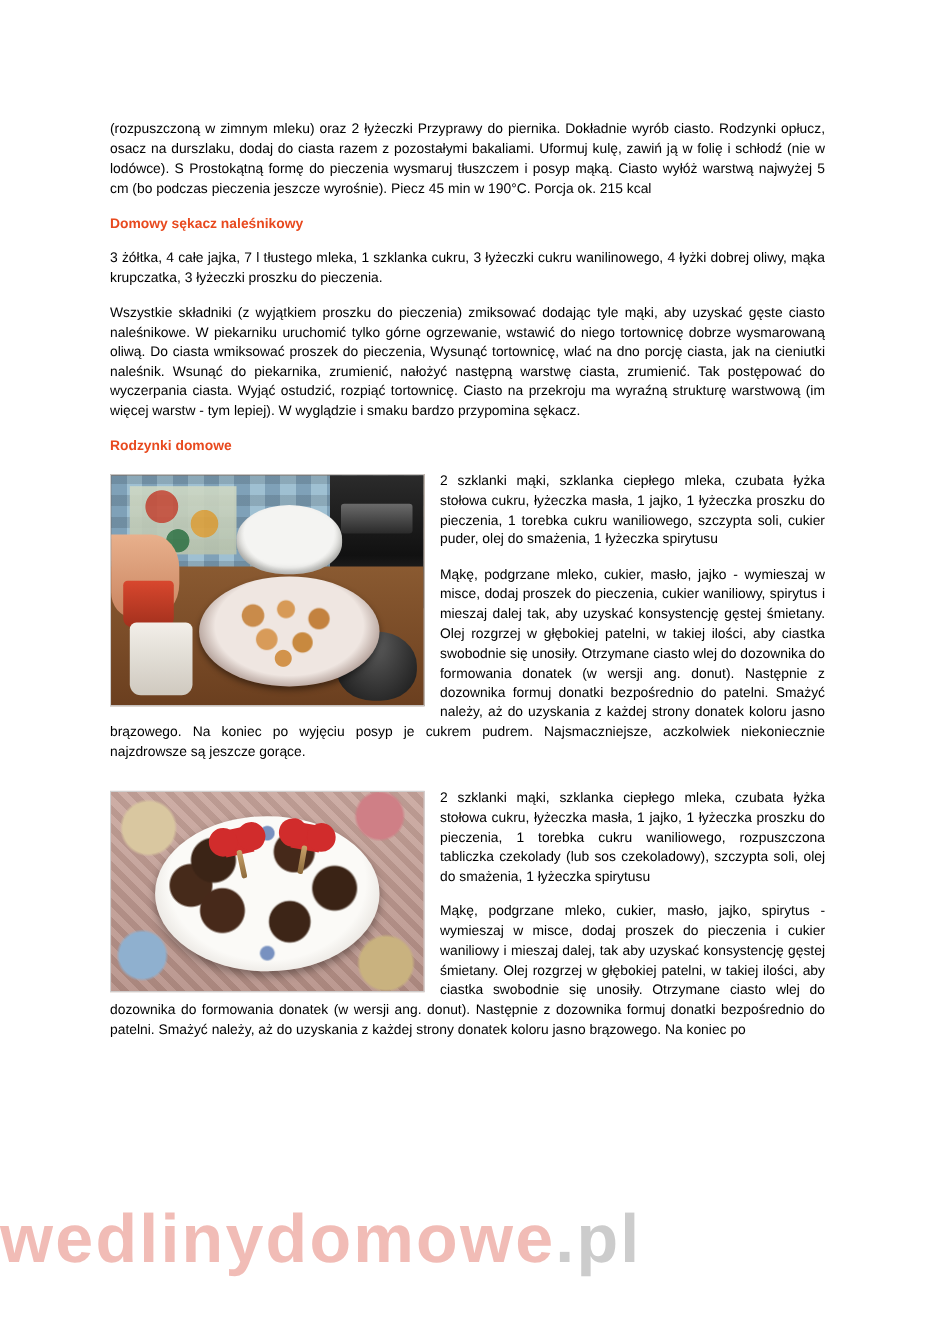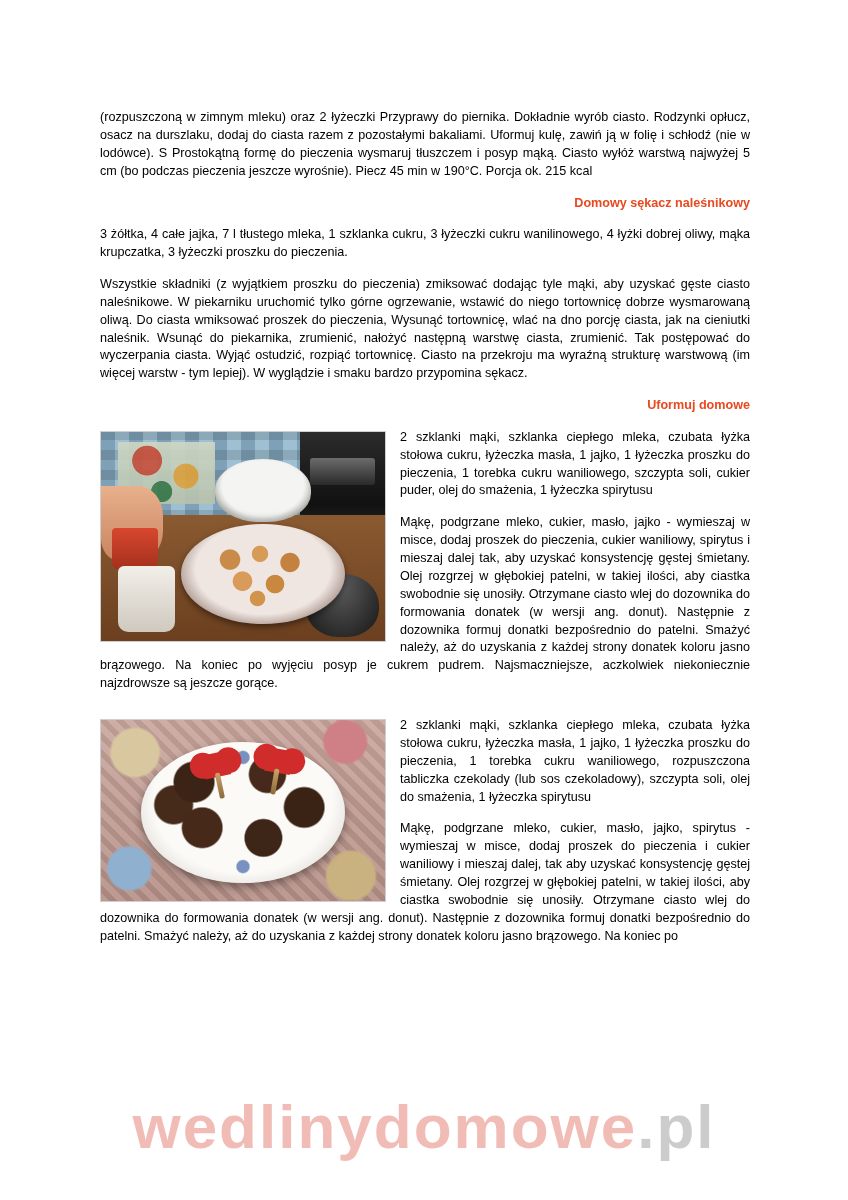--- a/index.html
+++ b/index.html
@@ -30,21 +30,21 @@
     color: #000000;
     text-align: justify;
     hyphens: none;
   }
   h3.section-title {
     margin: 12px 0 14px 0;
     font-size: 12.6px;
     line-height: 1.4;
     color: #e8491e;
     font-weight: bold;
-    text-align: right;
+    text-align: left;
   }
   .recipe-block { margin-bottom: 10px; }
   .float-wrap { }
   .photo {
     width: 286px;
     height: 211px;
     float: left;
     margin: 2px 14px 6px 0;
     border: 1px solid #cfcfcf;
     position: relative;
@@ -192,21 +192,21 @@
     position: absolute; left: 10px; top: 20px; width: 5px; height: 26px;
     background: linear-gradient(#c9a36a, #8d6a3c);
     border-radius: 2px;
   }
 
   
   .watermark {
     position: absolute;
     left: 0; right: 0;
     bottom: 38px;
-    text-align: center;
+    text-align: left;
     font-family: "Liberation Sans", sans-serif;
     font-weight: bold;
     font-size: 62px;
     letter-spacing: 2px;
     color: rgba(214, 60, 40, 0.34);
     text-shadow: 1px 1px 0 rgba(255,255,255,.5);
     user-select: none;
     white-space: nowrap;
   }
   .watermark .dotcom { color: rgba(120,120,120,0.38); }
@@ -219,21 +219,21 @@
 
     <p>(rozpuszczoną w zimnym mleku) oraz 2 łyżeczki Przyprawy do piernika. Dokładnie wyrób ciasto. Rodzynki opłucz, osacz na durszlaku, dodaj do ciasta razem z pozostałymi bakaliami. Uformuj kulę, zawiń ją w folię i schłodź (nie w lodówce). S Prostokątną formę do pieczenia wysmaruj tłuszczem i posyp mąką. Ciasto wyłóż warstwą najwyżej 5 cm (bo podczas pieczenia jeszcze wyrośnie). Piecz 45 min w 190°C. Porcja ok. 215 kcal</p>
 
     <div class="recipe-block">
       <h3 class="section-title">Domowy sękacz naleśnikowy</h3>
       <p>3 żółtka, 4 całe jajka, 7 l tłustego mleka, 1 szklanka cukru, 3 łyżeczki cukru wanilinowego, 4 łyżki dobrej oliwy, mąka krupczatka, 3 łyżeczki proszku do pieczenia.</p>
       <p>Wszystkie składniki (z wyjątkiem proszku do pieczenia) zmiksować dodając tyle mąki, aby uzyskać gęste ciasto naleśnikowe. W piekarniku uruchomić tylko górne ogrzewanie, wstawić do niego tortownicę dobrze wysmarowaną oliwą. Do ciasta wmiksować proszek do pieczenia, Wysunąć tortownicę, wlać na dno porcję ciasta, jak na cieniutki naleśnik. Wsunąć do piekarnika, zrumienić, nałożyć następną warstwę ciasta, zrumienić. Tak postępować do wyczerpania ciasta. Wyjąć ostudzić, rozpiąć tortownicę. Ciasto na przekroju ma wyraźną strukturę warstwową (im więcej warstw - tym lepiej). W wyglądzie i smaku bardzo przypomina sękacz.</p>
     </div>
 
     <div class="recipe-block">
-      <h3 class="section-title">Uformuj domowe</h3>
+      <h3 class="section-title">Rodzynki domowe</h3>
       <div class="float-wrap">
         <div class="photo p1">
           <div class="tiles"></div>
           <div class="stove"></div>
           <div class="table"></div>
           <div class="bowl"></div>
           <div class="plate"></div>
           <div class="sieve"></div>
           <div class="hand"></div>
           <div class="cup"></div>

